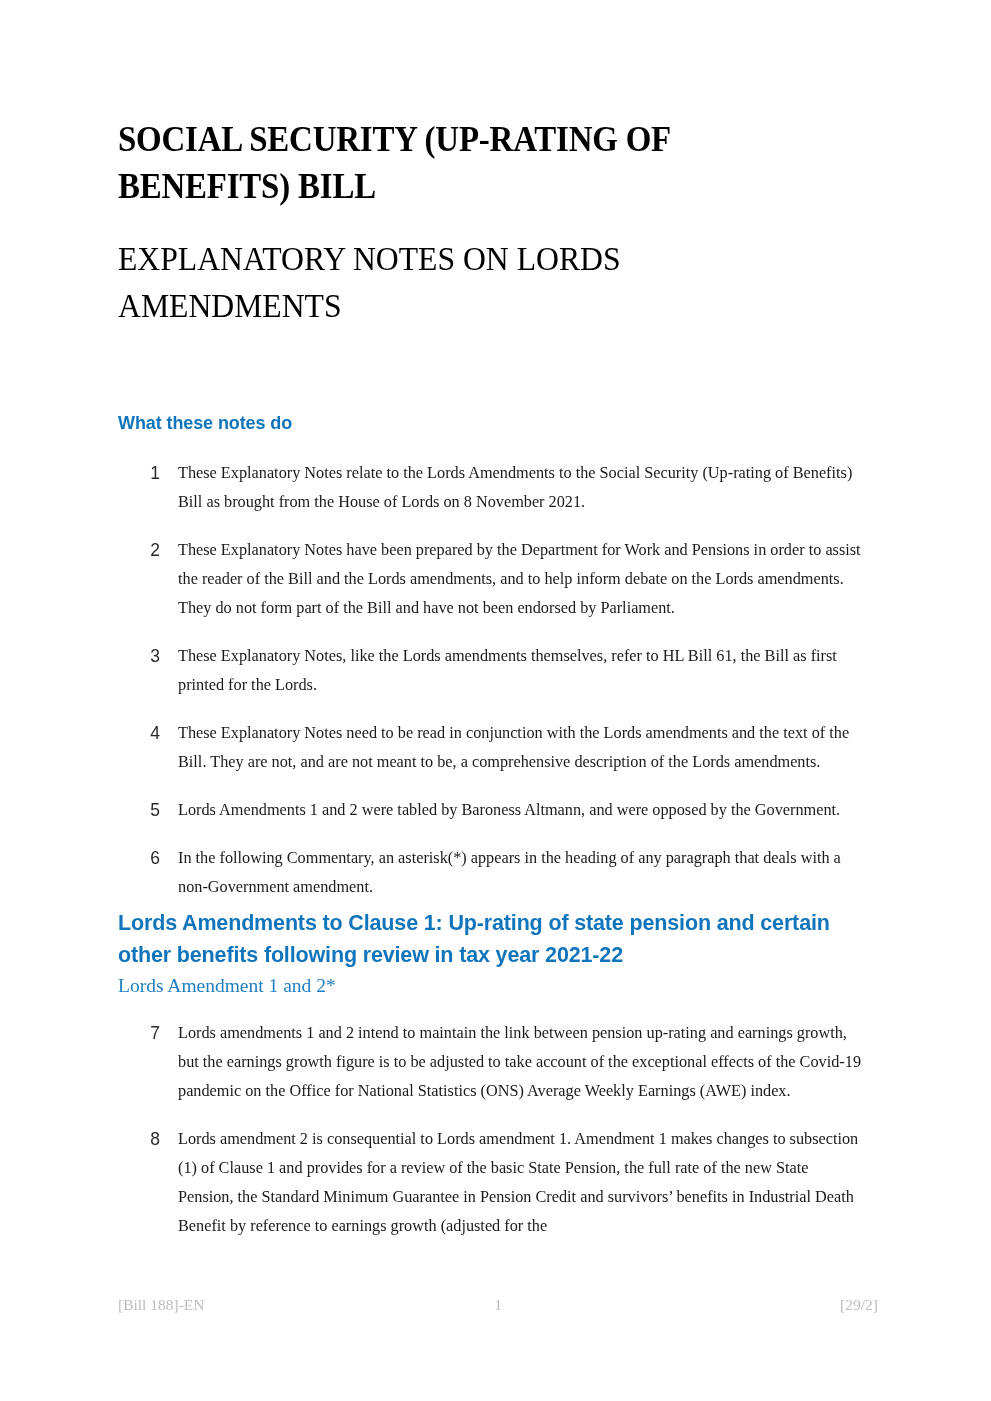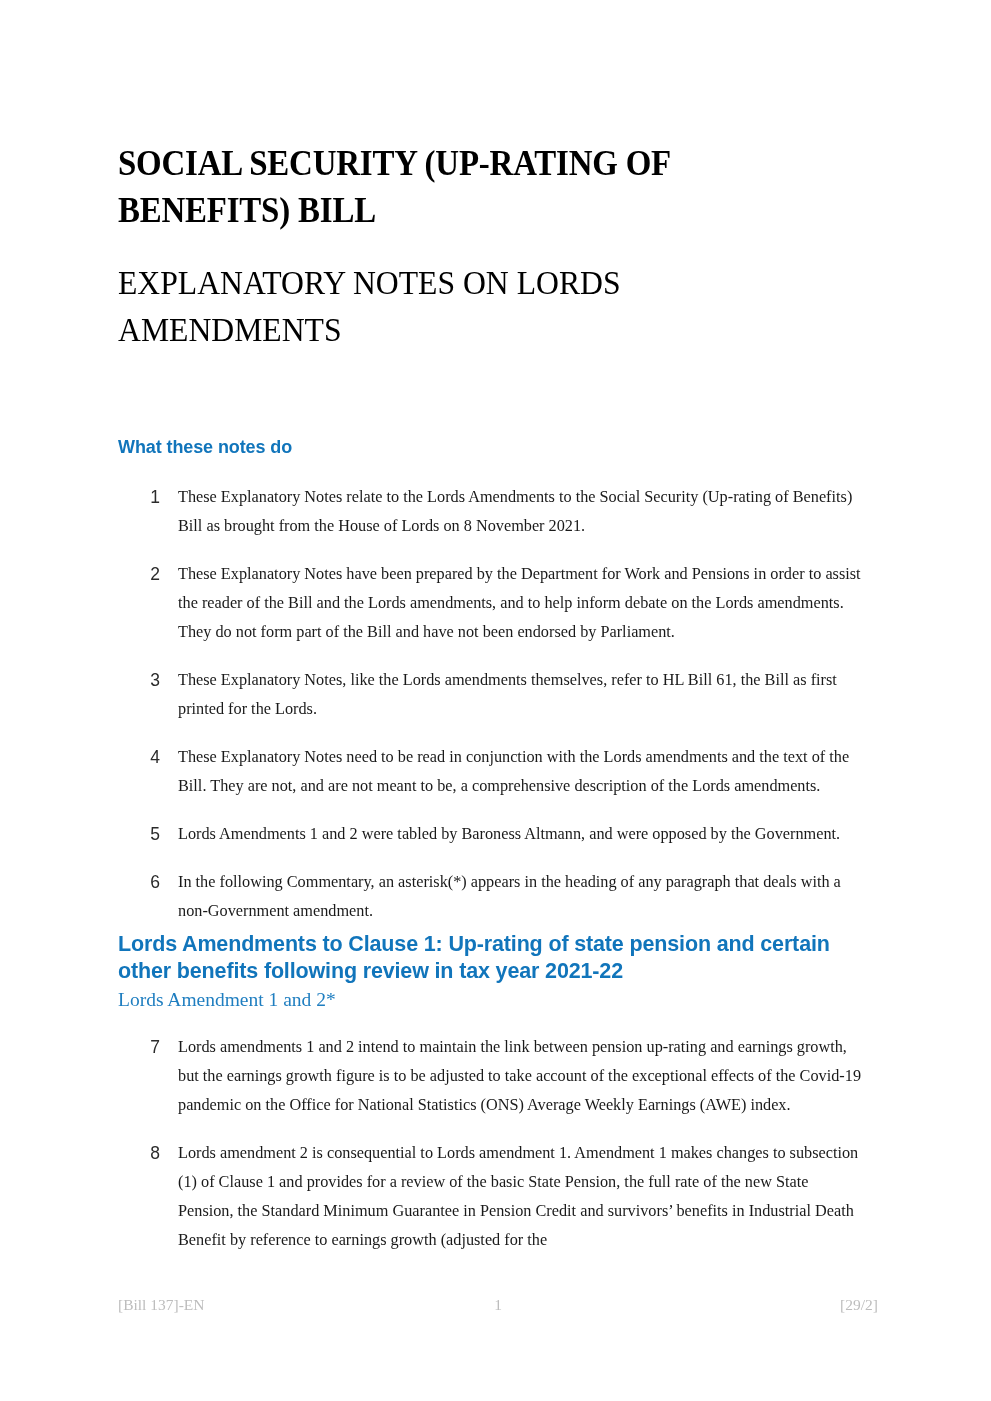--- a/index.html
+++ b/index.html
@@ -14,21 +14,20 @@
     height: 1401px;
     background: #ffffff;
     overflow: hidden;
     box-sizing: border-box;
   }
   .content {
     position: absolute;
     left: 118px;
     top: 0;
     width: 760px;
-    margin-top: 24px;
   }
 
   
   .doc-title {
     font-family: "Liberation Serif", "DejaVu Serif", serif;
     font-weight: bold;
     font-size: 35px;
     line-height: 47px;
     color: #000000;
     letter-spacing: -0.2px;
@@ -63,21 +62,21 @@
     letter-spacing: -0.1px;
   }
   .h-major.tight {
     padding-top: 40px;
     font-size: 25px;
   }
   .h-sub {
     font-family: "Liberation Sans", "DejaVu Sans", sans-serif;
     font-weight: bold;
     font-size: 21.5px;
-    line-height: 27px;
+    line-height: 32px;
     color: #1175BB;
     margin: 0;
     padding-top: 6px;
     letter-spacing: -0.15px;
     width: 730px;
   }
   .h-minor {
     font-family: "Liberation Serif", "DejaVu Serif", serif;
     font-weight: normal;
     font-size: 19.5px;
@@ -201,18 +200,18 @@
       </li>
       <li class="para">
         <span class="para-num">8</span>
         <span class="para-text">Lords amendment 2 is consequential to Lords amendment 1. Amendment 1 makes changes to subsection (1) of Clause 1 and provides for a review of the basic State Pension, the full rate of the new State Pension, the Standard Minimum Guarantee in Pension Credit and survivors’ benefits in Industrial Death Benefit by reference to earnings growth (adjusted for the</span>
       </li>
     </ol>
 
   </div>
 
   <div class="footer">
-    <span class="footer-left">[Bill 137]-EN</span>
+    <span class="footer-left">[Bill 188]-EN</span>
     <span class="footer-center">1</span>
     <span class="footer-right">[29/2]</span>
   </div>
 
 </div>
 
 </body></html>

